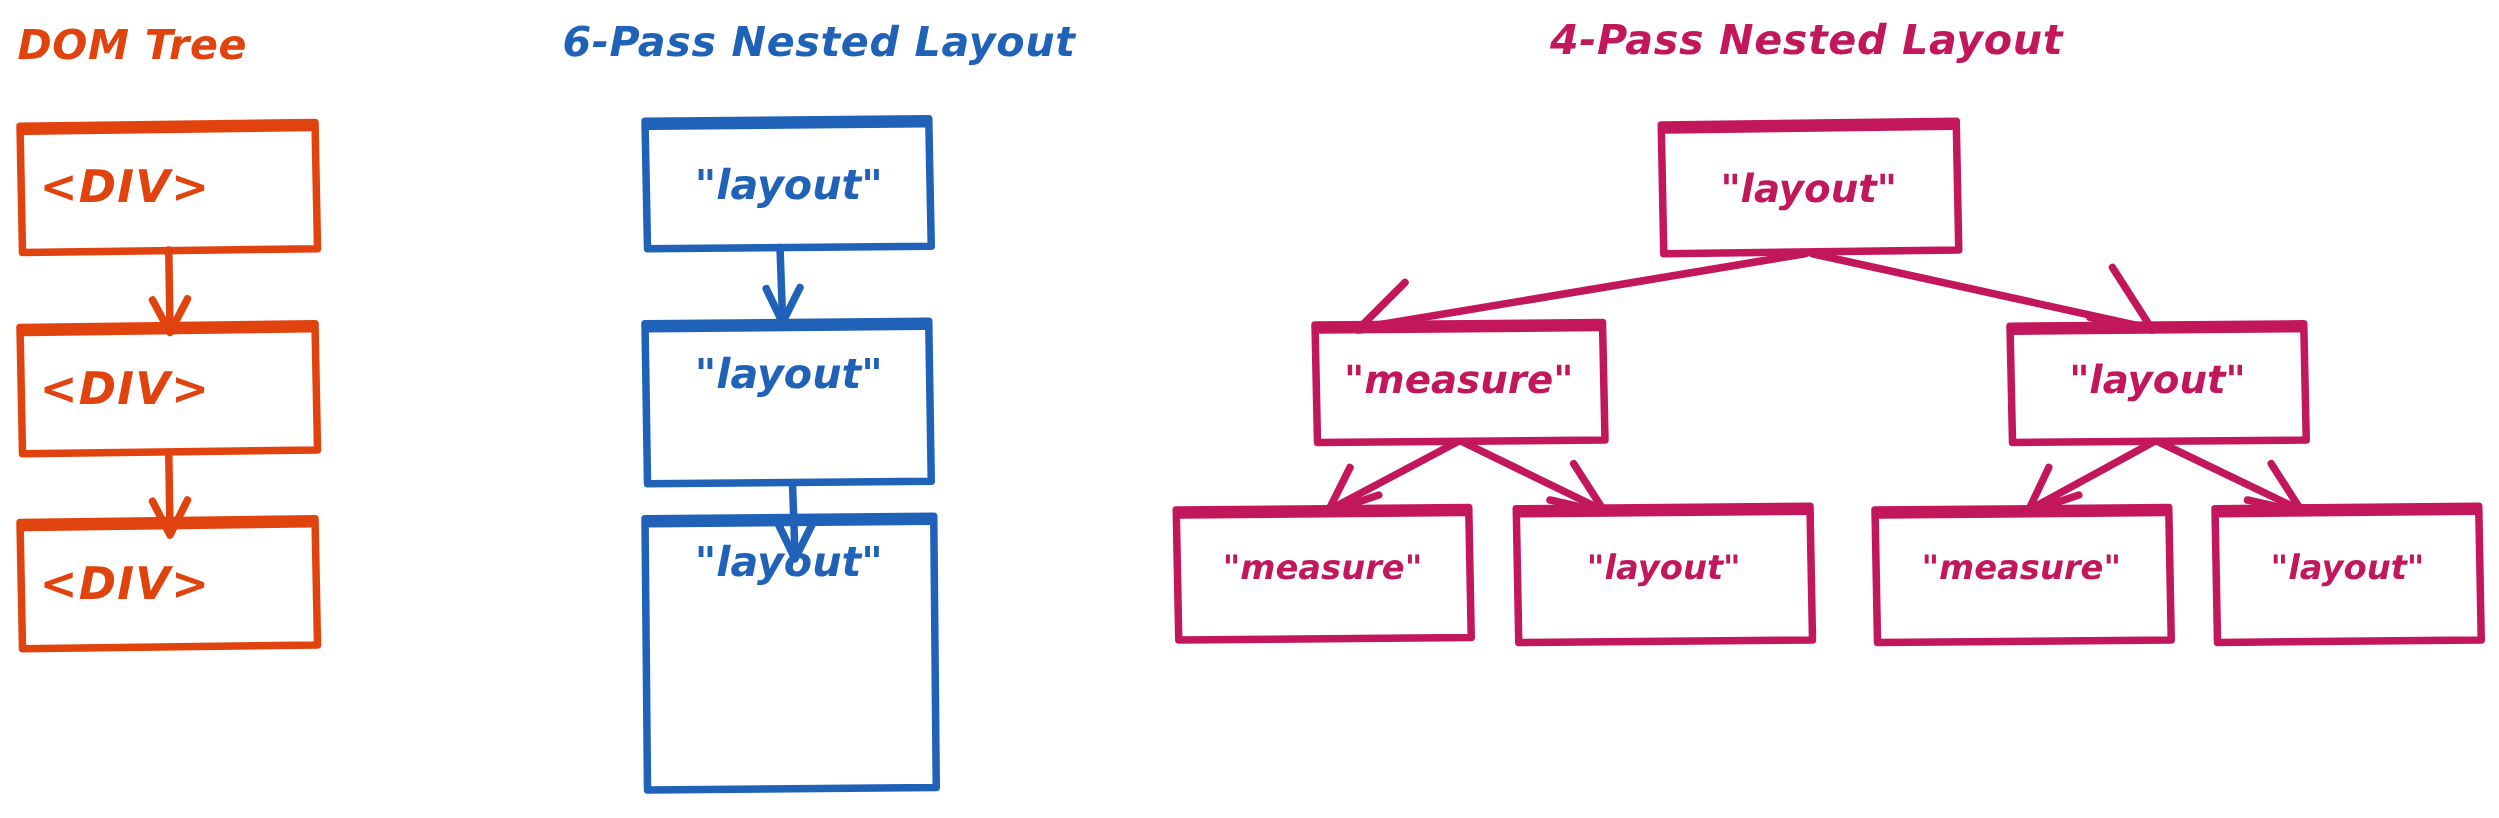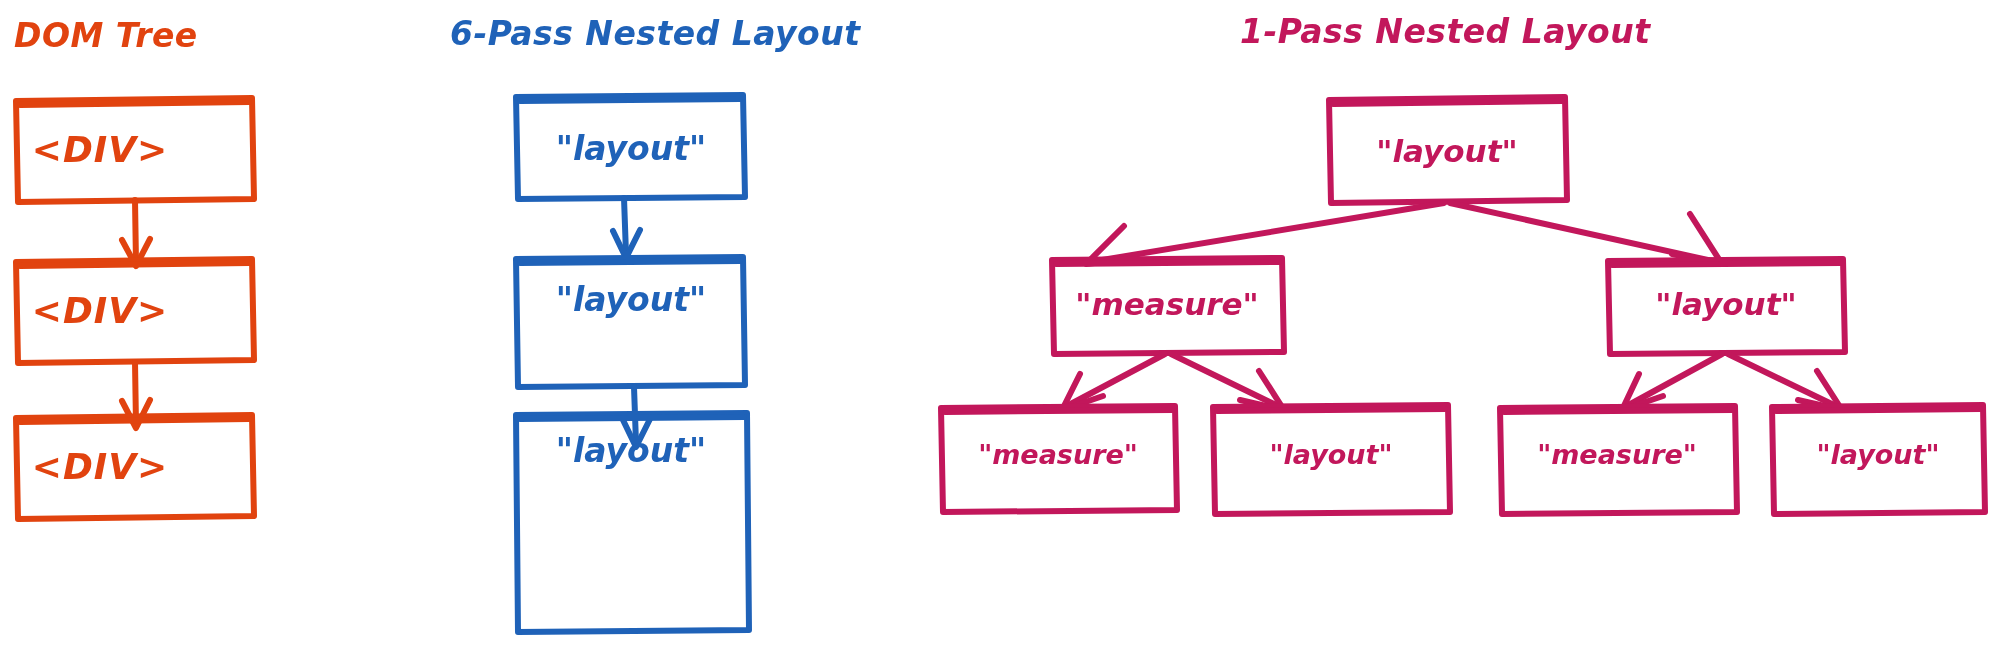--- a/index.html
+++ b/index.html
@@ -56,21 +56,21 @@
 </style>
 </head>
 <body>
 
 <div id="stage">
 
   <div class="panel-title" id="title-dom">DOM Tree</div>
 
   <div class="panel-title" id="title-one">6-Pass Nested Layout</div>
 
-  <div class="panel-title" id="title-two">1-Pass Nested Layout</div>
+  <div class="panel-title" id="title-two">4-Pass Nested Layout</div>
 
   <svg class="layer" id="svg-dom" viewBox="0 0 1999 654">
     <g stroke="#e1430f" fill="none" stroke-width="6" stroke-linecap="round" stroke-linejoin="round">
 
       <g>
         <path d="M16,101 L252,98 L254,199 L18,202 Z"></path>
         <path d="M20,105 L249,102"></path>
       </g>
 
       <g>

